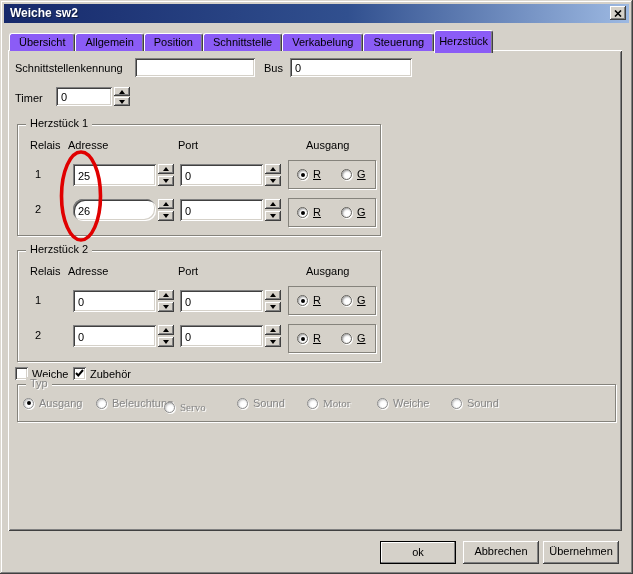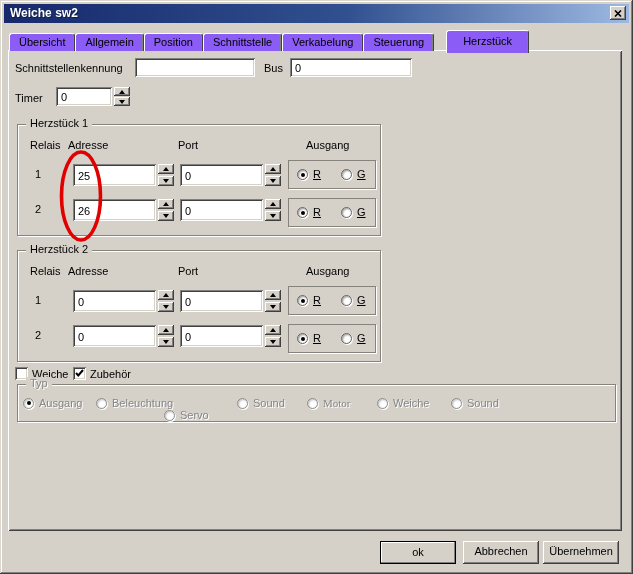--- a/index.html
+++ b/index.html
@@ -28,21 +28,21 @@
   }
 
   
   .tabstrip { position: absolute; left: 9px; top: 29px; height: 23px; display: flex; align-items: flex-end; z-index: 3; }
   .tab {
     height: 18px; margin-bottom: 1px; padding: 0 9px; line-height: 17px; background: #8b5cf6;
     border-radius: 3px 3px 0 0; position: relative; cursor: default; white-space: nowrap;
     border-top: 1px solid #fff; border-left: 1px solid #fff; border-right: 1px solid #404040;
     box-shadow: inset -1px 0 0 #808080;
   }
-  .tab.active { height: 23px; margin-bottom: -1px; padding: 0 16px; line-height: 20px; z-index: 4; margin-left: 12px; }
+  .tab.active { height: 23px; margin-bottom: -1px; padding: 0 4px; line-height: 20px; z-index: 4; }
 
   
   .panel {
     position: absolute; left: 8px; top: 50px; width: 614px; height: 481px; background: #d5d1c9;
     box-shadow: inset 1px 1px 0 #ffffff, inset -1px -1px 0 #404040,
                 inset 2px 2px 0 #d5d1c9, inset -2px -2px 0 #808080;
     z-index: 2;
   }
   .lbl { position: absolute; white-space: nowrap; }
 
@@ -183,21 +183,21 @@
           </div>
       </div>
       <div class="ausgang-box" style="left:270px; top:35px;">
         <span class="radio checked" style="left:8px; top:8px;"></span>
         <span class="rg-label" style="left:24px; top:7px;">R</span>
         <span class="radio" style="left:52px; top:8px;"></span>
         <span class="rg-label" style="left:68px; top:7px;">G</span>
       </div>
 
       <span class="lbl" style="left:17px; top:78px;">2</span>
-      <input class="field" style="left: 55px; top: 74px; width: 83px; height: 22px;" value="26">
+      <input class="field" style="left: 55px; top: 74px; width: 83px; height: 22px; border-radius: 10px;" value="26">
       <div class="spin h22" style="left:140px; top:74px;">
         <div class="spin-btn raised">
             <i class="arr-up"></i>
           </div>
         <div class="spin-btn raised">
             <i class="arr-down"></i>
           </div>
       </div>
       <input class="field" style="left: 162px; top: 74px; width: 83px; height: 22px;" value="0">
       <div class="spin h22" style="left:247px; top:74px;">
@@ -288,21 +288,21 @@
     <div class="groupbox" style="left:9px; top:334px; width:599px; height:38px;">
       <span class="groupbox-label disabled-text">Typ</span>
       <span class="typ-option" style="left:5px; top:12px;">
         <span class="radio disabled checked"></span>
         <span class="disabled-text">Ausgang</span>
       </span>
       <span class="typ-option" style="left:78px; top:12px;">
         <span class="radio disabled"></span>
         <span class="disabled-text">Beleuchtung</span>
       </span>
-      <span class="typ-option" style="left:146px; top:24px;">
+      <span class="typ-option" style="left:146px; top:16px;font-family:Liberation Serif, serif;">
         <span class="radio disabled"></span>
         <span class="disabled-text">Servo</span>
       </span>
       <span class="typ-option" style="left:219px; top:12px;">
         <span class="radio disabled"></span>
         <span class="disabled-text">Sound</span>
       </span>
       <span class="typ-option" style="left:289px; top:12px;font-family:Liberation Serif, serif;">
         <span class="radio disabled"></span>
         <span class="disabled-text">Motor</span>

